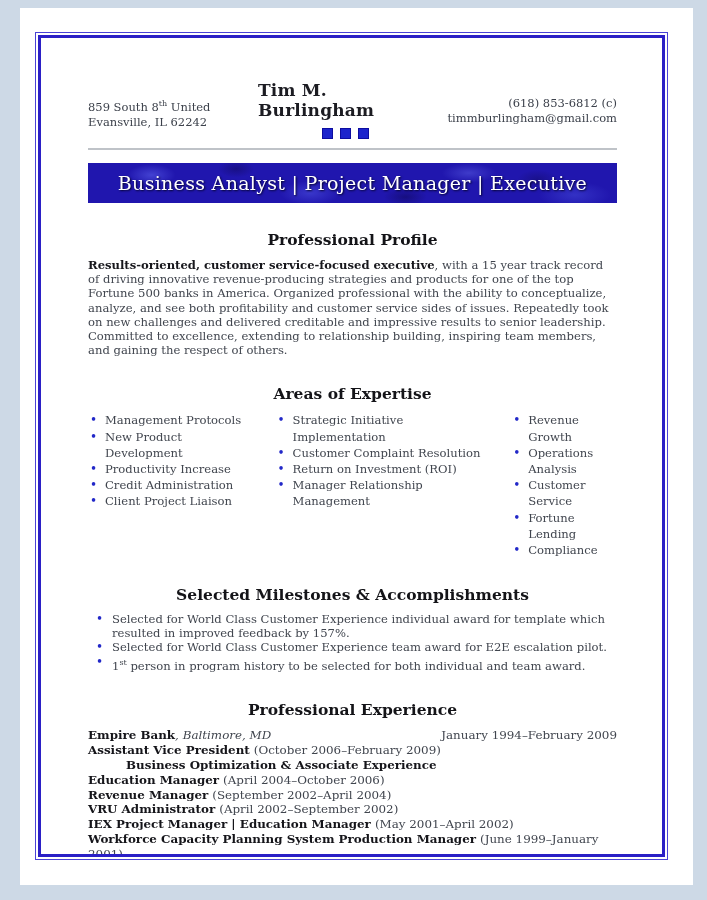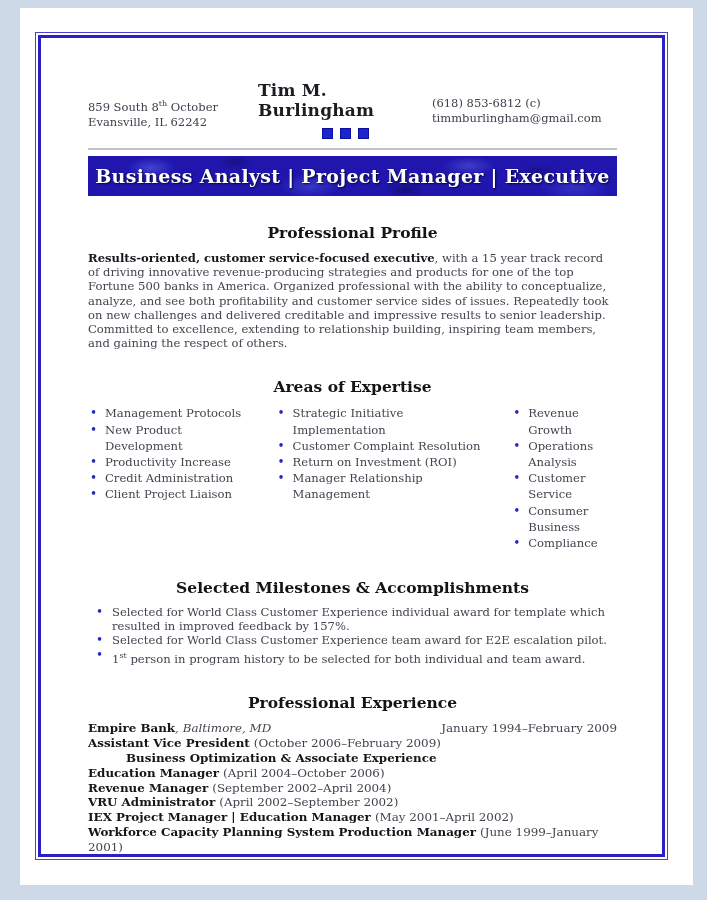--- a/index.html
+++ b/index.html
@@ -18,40 +18,40 @@
     outline:1px solid #4a42d6;
     outline-offset:2px;
     overflow:hidden;
   }
   .content{padding:42px 45px 0 47px;}
 
   
   .hdr{display:flex;align-items:flex-start;}
   .hdr-left{width:170px;font-size:11.5px;line-height:15px;color:#3c414b;padding-top:16px;}
   .hdr-center{flex:1;}
-  .hdr-right{width:185px;font-size:11.5px;line-height:15px;color:#3c414b;padding-top:16px;}
+  .hdr-right{width:185px;font-size:11.5px;line-height:15px;color:#3c414b;text-align:right;padding-top:16px;}
   .name{font-size:17px;font-weight:bold;color:#1c1c22;letter-spacing:.2px;}
   .squares{margin-top:8px;display:flex;justify-content:center;gap:7px;}
   .squares span{width:9px;height:9px;background:#1c24cc;border:1px solid #0d0da0;display:inline-block;}
   sup{font-size:8px;}
   .rule{margin-top:9px;border-bottom:2px solid #bfc3c8;}
 
   
   .banner{
-    margin-top:6px;height:40px;line-height:40px;text-align:center;
+    margin-top:13px;height:40px;line-height:40px;text-align:center;
     background-color:#2016ae;
     background-image:
       radial-gradient(ellipse 40px 18px at 12% 30%, rgba(110,120,255,.45), transparent 60%),
       radial-gradient(ellipse 50px 20px at 42% 75%, rgba(95,105,245,.40), transparent 60%),
       radial-gradient(ellipse 45px 16px at 72% 25%, rgba(120,130,255,.35), transparent 60%),
       radial-gradient(ellipse 60px 22px at 92% 80%, rgba(80,90,230,.40), transparent 60%),
       radial-gradient(ellipse 30px 14px at 28% 15%, rgba(18,10,100,.55), transparent 60%),
       radial-gradient(ellipse 36px 15px at 60% 85%, rgba(15,8,90,.55), transparent 60%),
       radial-gradient(ellipse 34px 15px at 85% 40%, rgba(18,10,100,.45), transparent 60%);
-    color:#ffffff;font-weight:bold;font-size:19px;letter-spacing:.3px;
+    color:#ffffff;font-weight:normal;font-size:19px;letter-spacing:.3px;
     text-shadow:1px 1px 2px rgba(0,0,20,.85);
   }
 
   h2{font-size:15.5px;font-weight:bold;color:#141418;text-align:center;margin:27px 0 9px 0;}
 
   .profile-text{font-size:11.6px;line-height:14.2px;color:#40454e;margin:0;}
   .profile-lead{font-weight:bold;color:#17171c;}
 
   
   .exp-grid{display:flex;margin-top:2px;gap:24px;}
@@ -85,21 +85,21 @@
 </style>
 </head>
 <body>
 
 <div class="sheet">
   <div class="frame">
     <div class="content">
 
       <div class="hdr">
         <div class="hdr-left">
-          <div><span>859 South 8</span><sup>th</sup><span> October</span></div>
+          <div><span>859 South 8</span><sup>th</sup><span> United</span></div>
           <div>Evansville, IL 62242</div>
         </div>
         <div class="hdr-center">
           <div class="name">Tim M. Burlingham</div>
           <div class="squares">
             <span></span>
             <span></span>
             <span></span>
           </div>
         </div>
@@ -128,21 +128,21 @@
         <ul class="exp-col c2">
           <li>Strategic Initiative Implementation</li>
           <li>Customer Complaint Resolution</li>
           <li>Return on Investment (ROI)</li>
           <li>Manager Relationship Management</li>
         </ul>
         <ul class="exp-col c3">
           <li>Revenue Growth</li>
           <li>Operations Analysis</li>
           <li>Customer Service</li>
-          <li>Consumer Business</li>
+          <li>Fortune Lending</li>
           <li>Compliance</li>
         </ul>
       </div>
 
       <h2>Selected Milestones &amp; Accomplishments</h2>
       <ul class="mil">
         <li>Selected for World Class Customer Experience individual award for template which resulted in improved feedback by 157%.</li>
         <li>Selected for World Class Customer Experience team award for E2E escalation pilot.</li>
         <li><span>1</span><sup>st</sup><span> person in program history to be selected for both individual and team award.</span></li>
       </ul>

